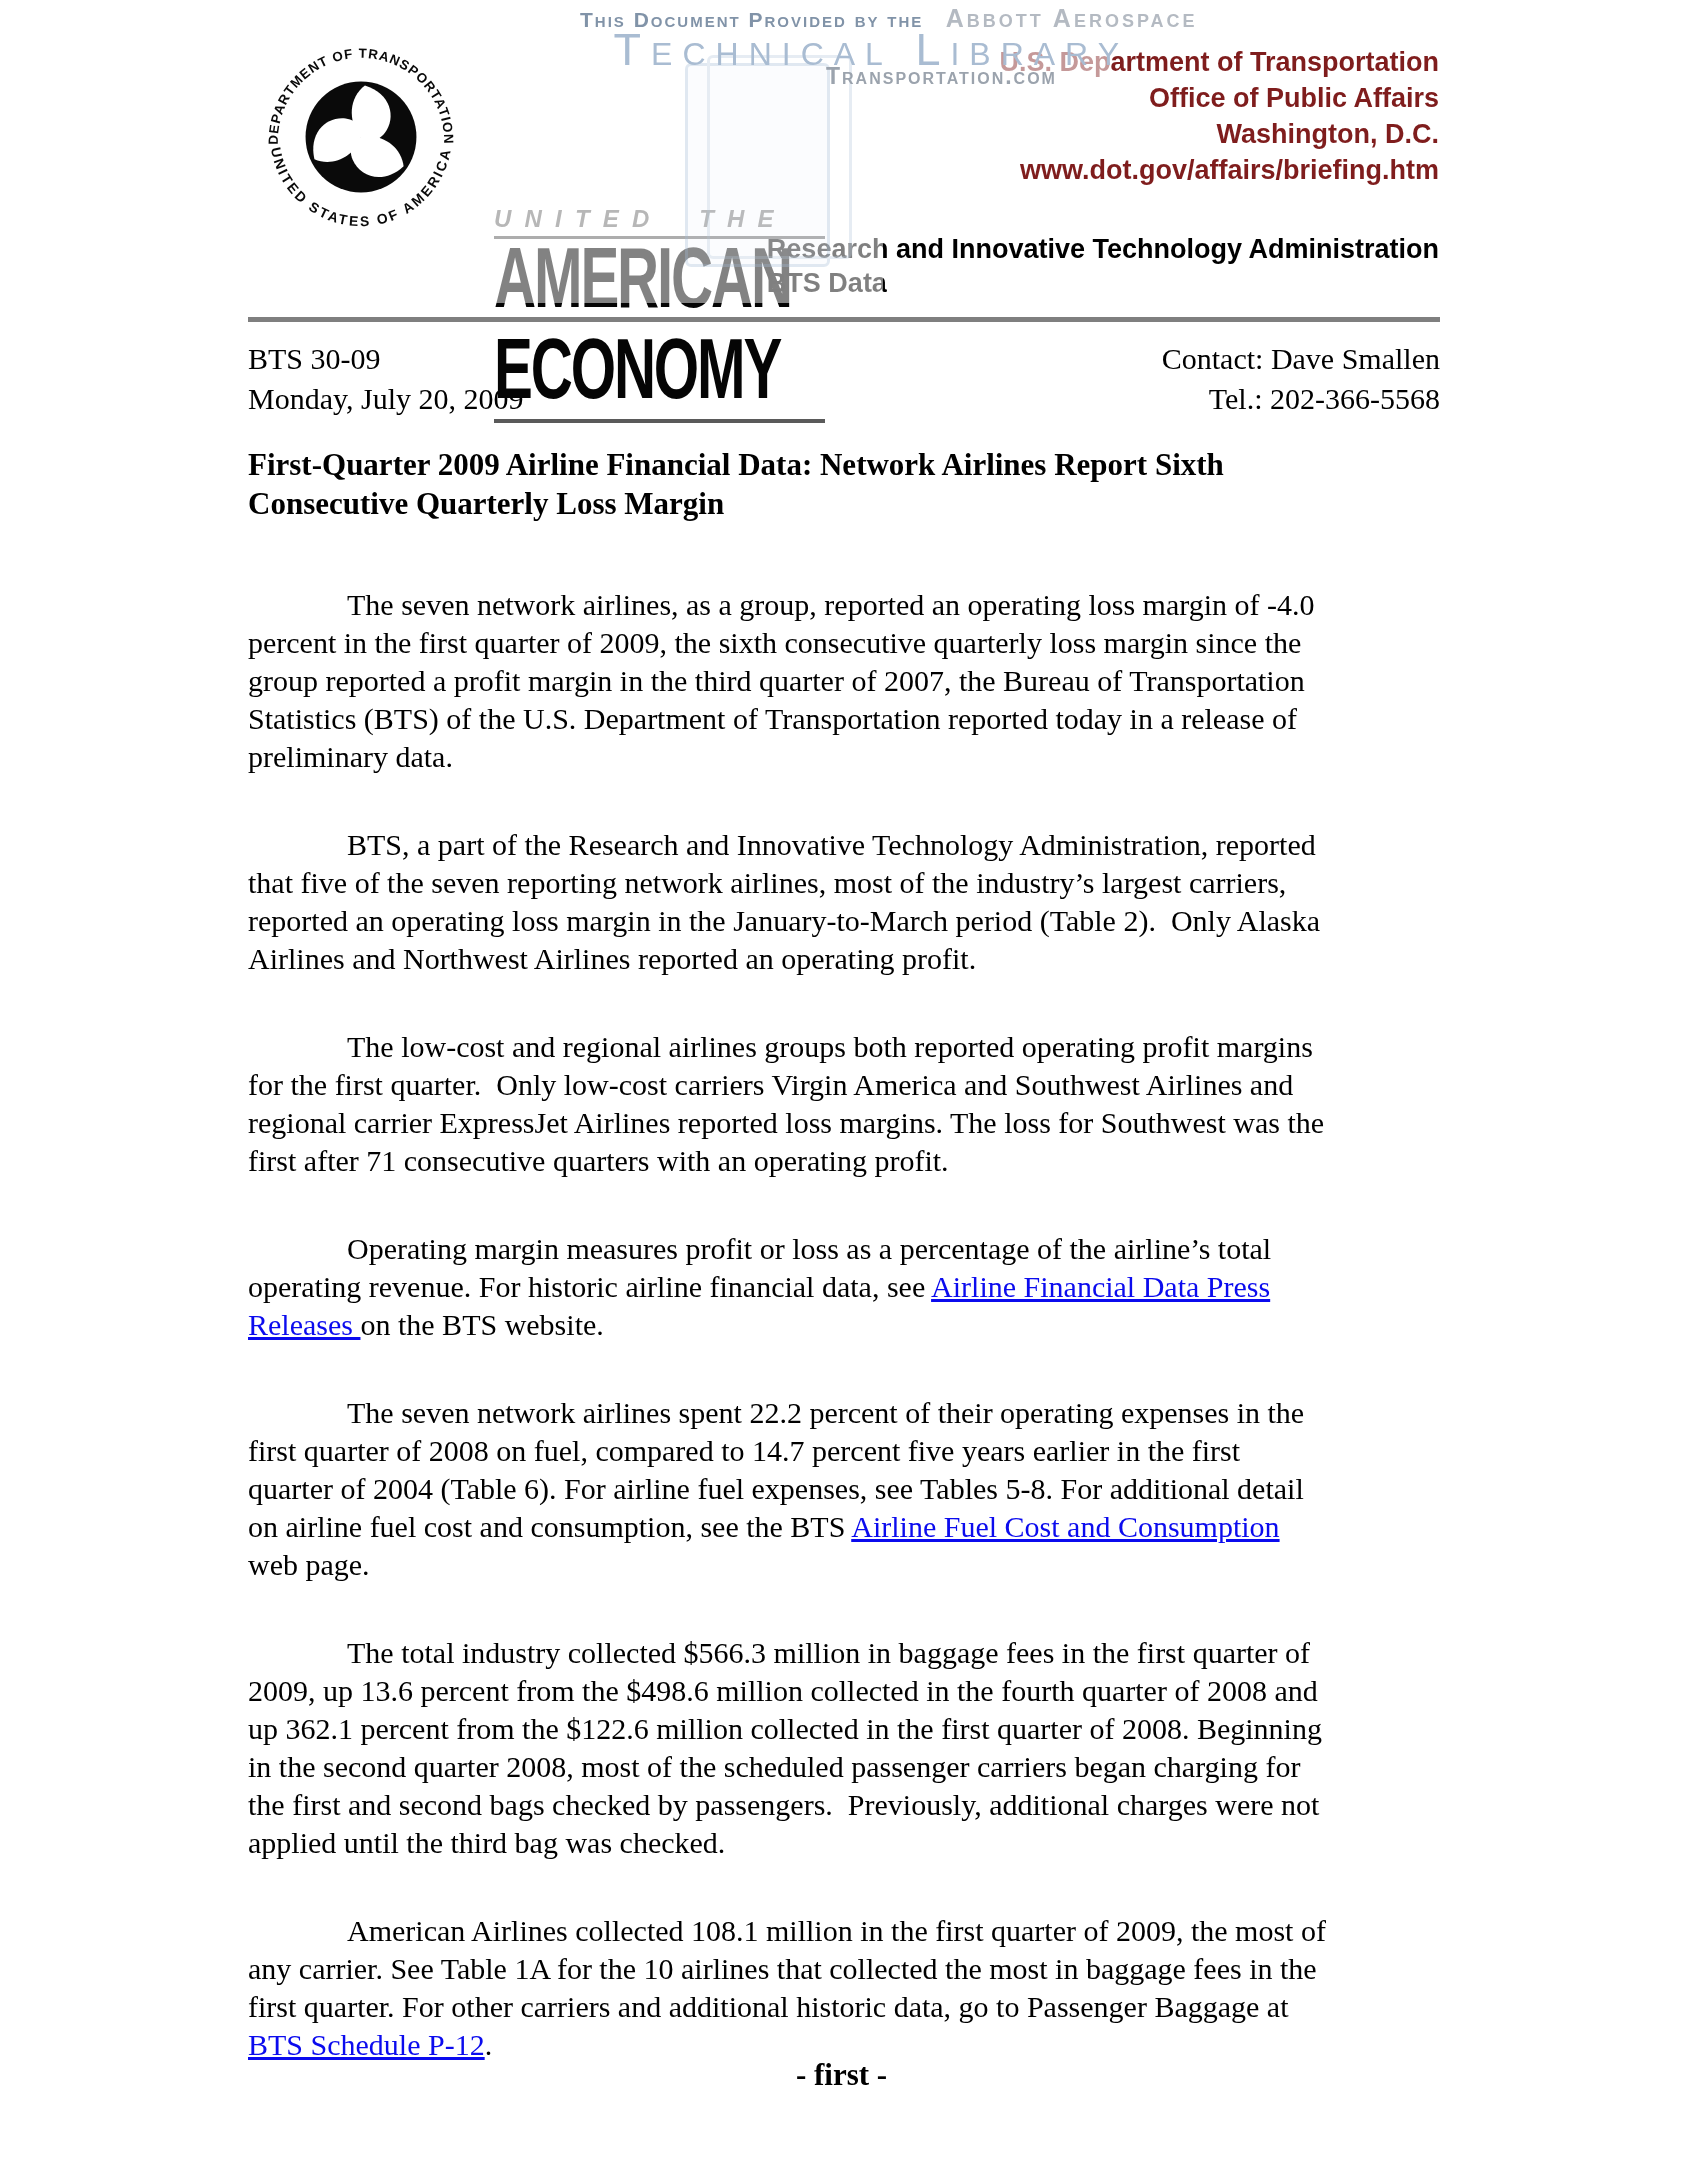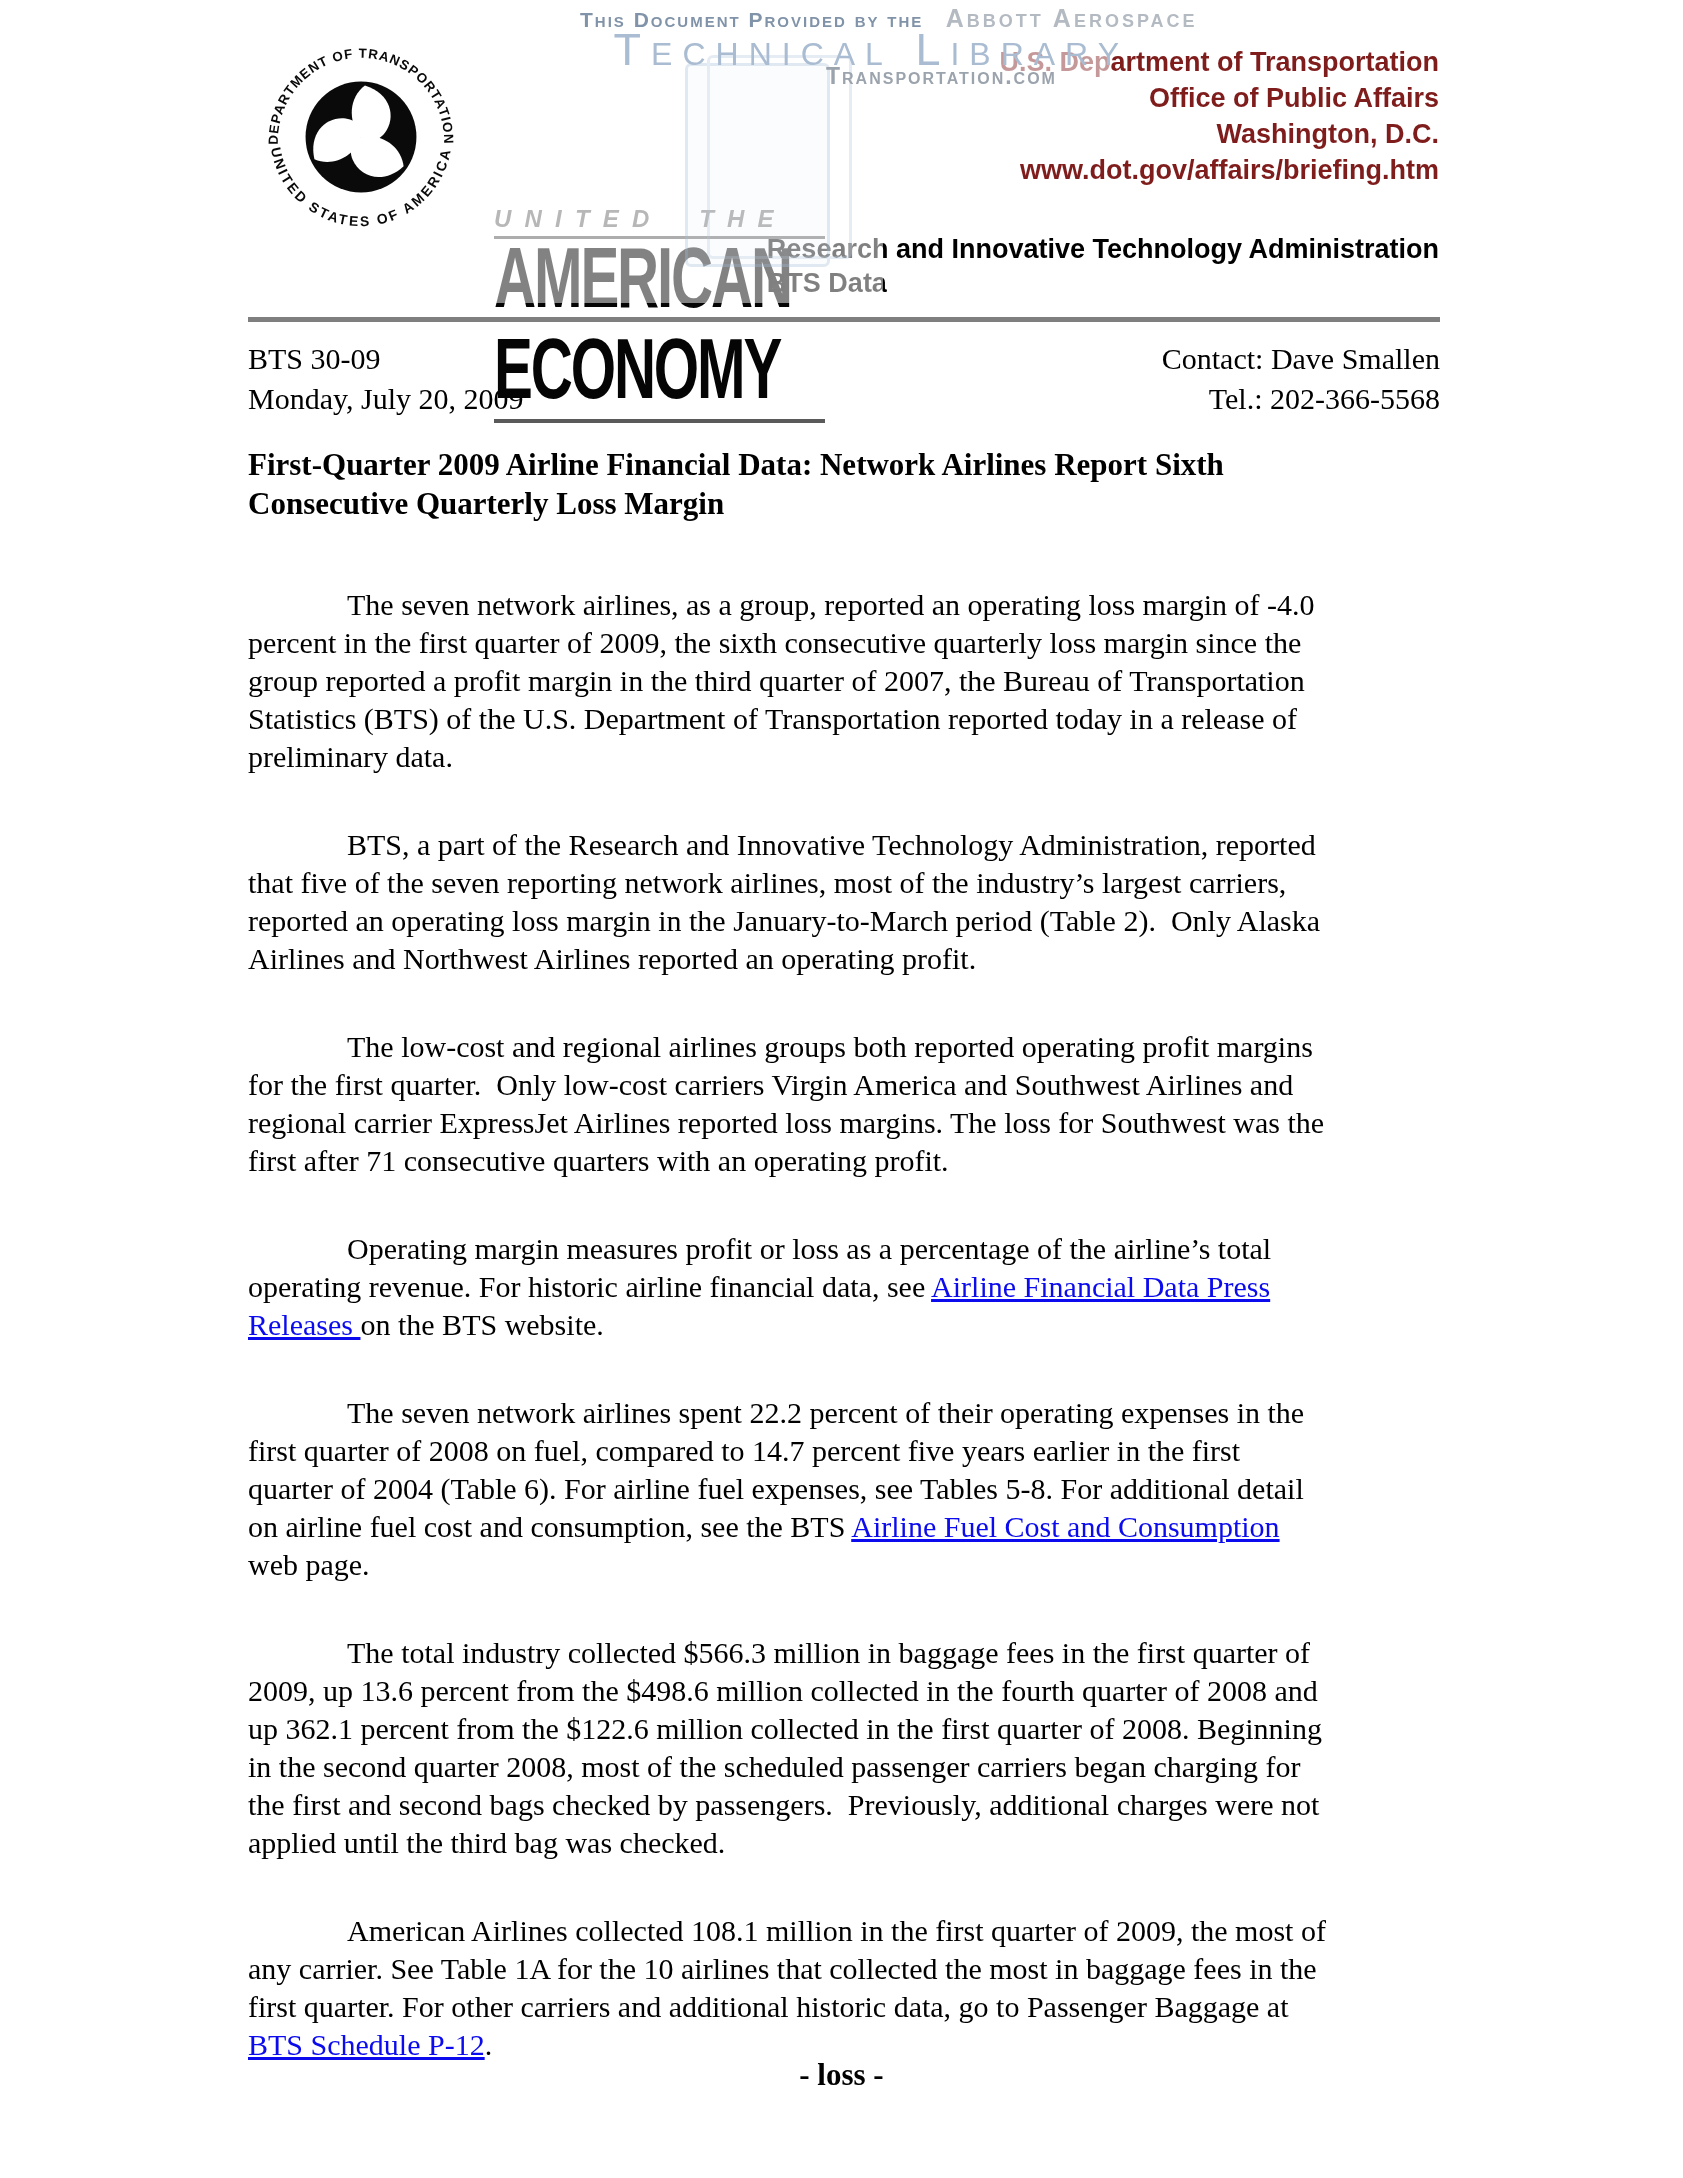--- a/index.html
+++ b/index.html
@@ -157,16 +157,16 @@
 in the second quarter 2008, most of the scheduled passenger carriers began charging for
 the first and second bags checked by passengers.  Previously, additional charges were not
 applied until the third bag was checked.</p>
         <p class="body-para">American Airlines collected 108.1 million in the first quarter of 2009, the most of
 any carrier. See Table 1A for the 10 airlines that collected the most in baggage fees in the
 first quarter. For other carriers and additional historic data, go to Passenger Baggage at
 <a href="#" class="doc-link">BTS Schedule P-12</a>.</p>
       </div>
   </div>
 
-  <div class="footer-more">- loss -</div>
+  <div class="footer-more">- first -</div>
 
 </div>
 
 
 </body></html>

